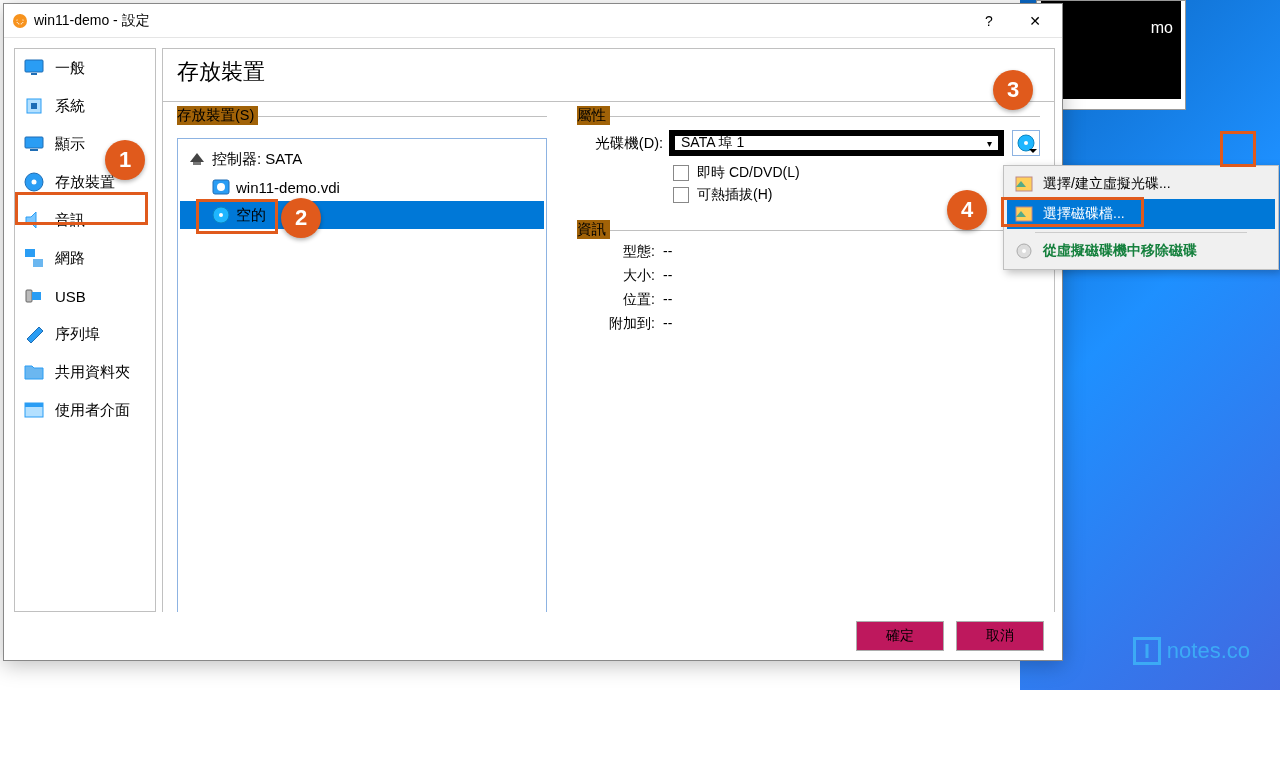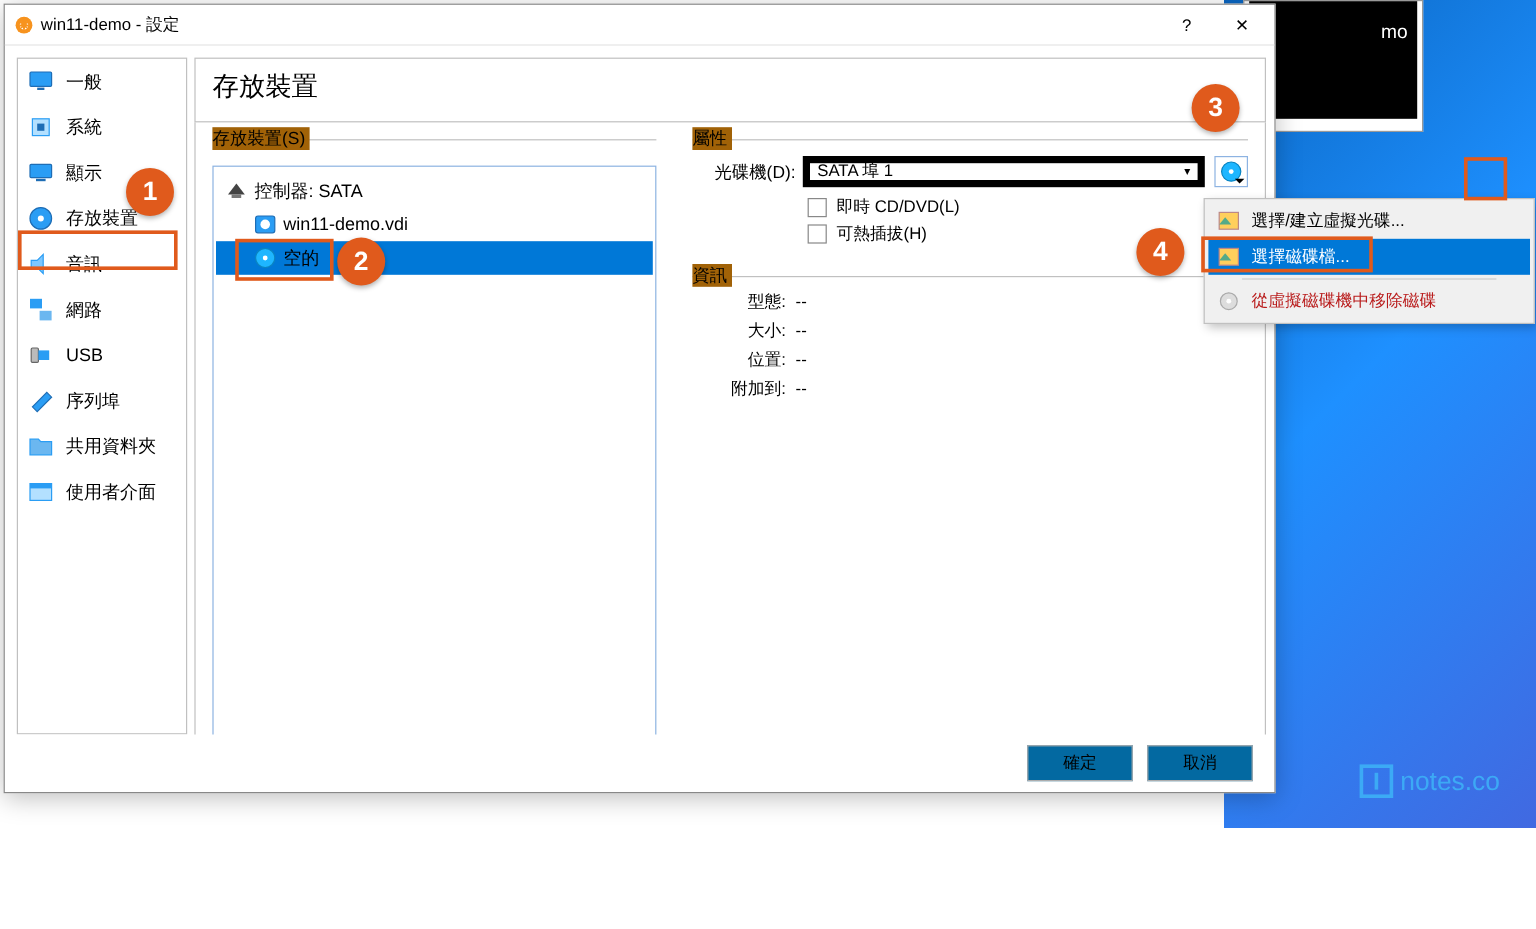--- a/index.html
+++ b/index.html
@@ -55,27 +55,27 @@
   .disc-btn::after{content:"";border-left:4px solid transparent;border-right:4px solid transparent;border-top:4px solid #000;position:absolute;bottom:2px;right:2px;}
   .chk-row{ display:flex; align-items:center; gap:8px; padding-left:96px; margin:4px 0;}
   .chk{ width:16px;height:16px;border:1px solid #888; }
 
   .info-group{ margin-top:20px;}
   .info-row{ display:flex; padding:3px 0;}
   .info-label{ width:86px;text-align:right; padding-right:8px;}
   .info-val{}
 
   .dialog-footer{ height:48px; display:flex; align-items:center; justify-content:flex-end; gap:12px; padding:0 18px; }
-  .btn{ min-width:88px; height:30px; border:1px solid #adadad; background:#0369a1; display:flex;align-items:center;justify-content:center; cursor:pointer;}
+  .btn{ min-width:88px; height:30px; border:1px solid #adadad; background:#be185d; display:flex;align-items:center;justify-content:center; cursor:pointer;}
 
   
   .context-menu{ position:absolute; right:1px; top:165px; width:276px; border:1px solid #c0c0c0; background:#f0f0f0; box-shadow:3px 3px 8px rgba(0,0,0,.25); z-index:10; padding:3px;}
   .menu-item{ display:flex; align-items:center; gap:10px; padding:4px 8px; height:30px;}
   .menu-item.sel{ background:#0078d7; color:#fff; }
-  .menu-item.disabled{ color:#b91c1c; }
+  .menu-item.disabled{ color:#15803d;font-weight:bold; }
   .menu-sep{ border-top:1px solid #ccc; margin:3px 28px; }
   .menu-icon{ width:18px;height:18px;flex-shrink:0;}
 
   
   .badge{ position:absolute; width:40px;height:40px;border-radius:50%;background:#e05a1c;color:#fff;font-size:22px;font-weight:700;display:flex;align-items:center;justify-content:center; z-index:20; box-shadow:0 2px 4px rgba(0,0,0,.3);}
   .hl{ position:absolute; border:3px solid #e05a1c; z-index:19;}
 
   
   svg{display:block;}
 

